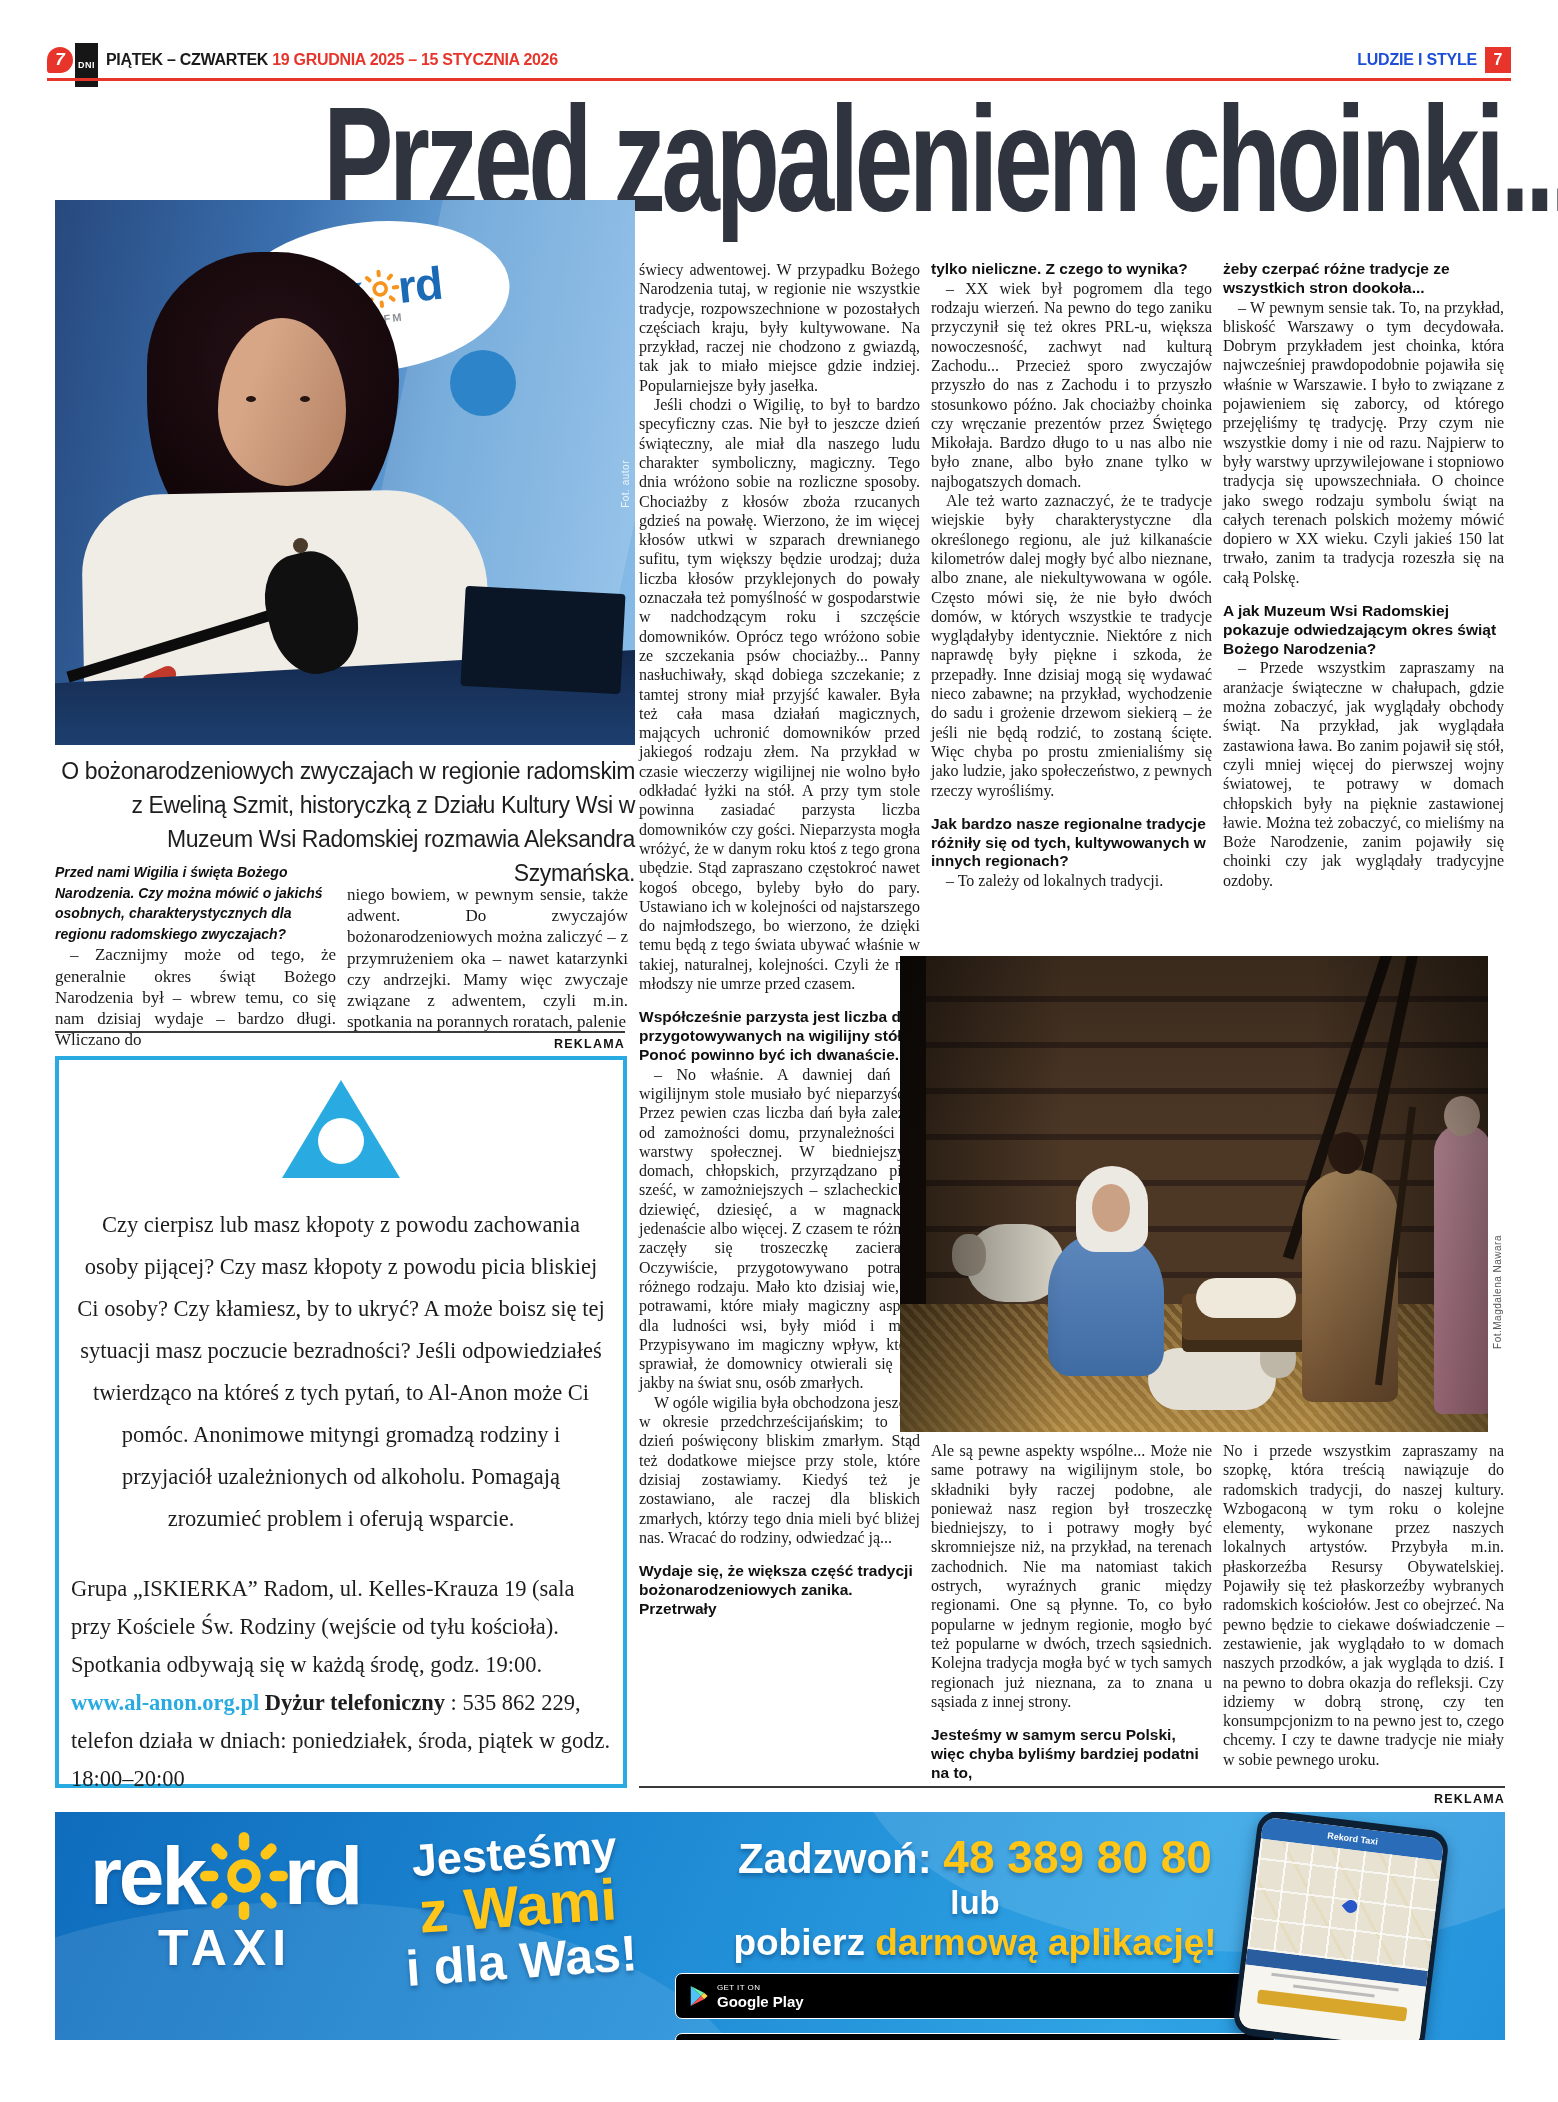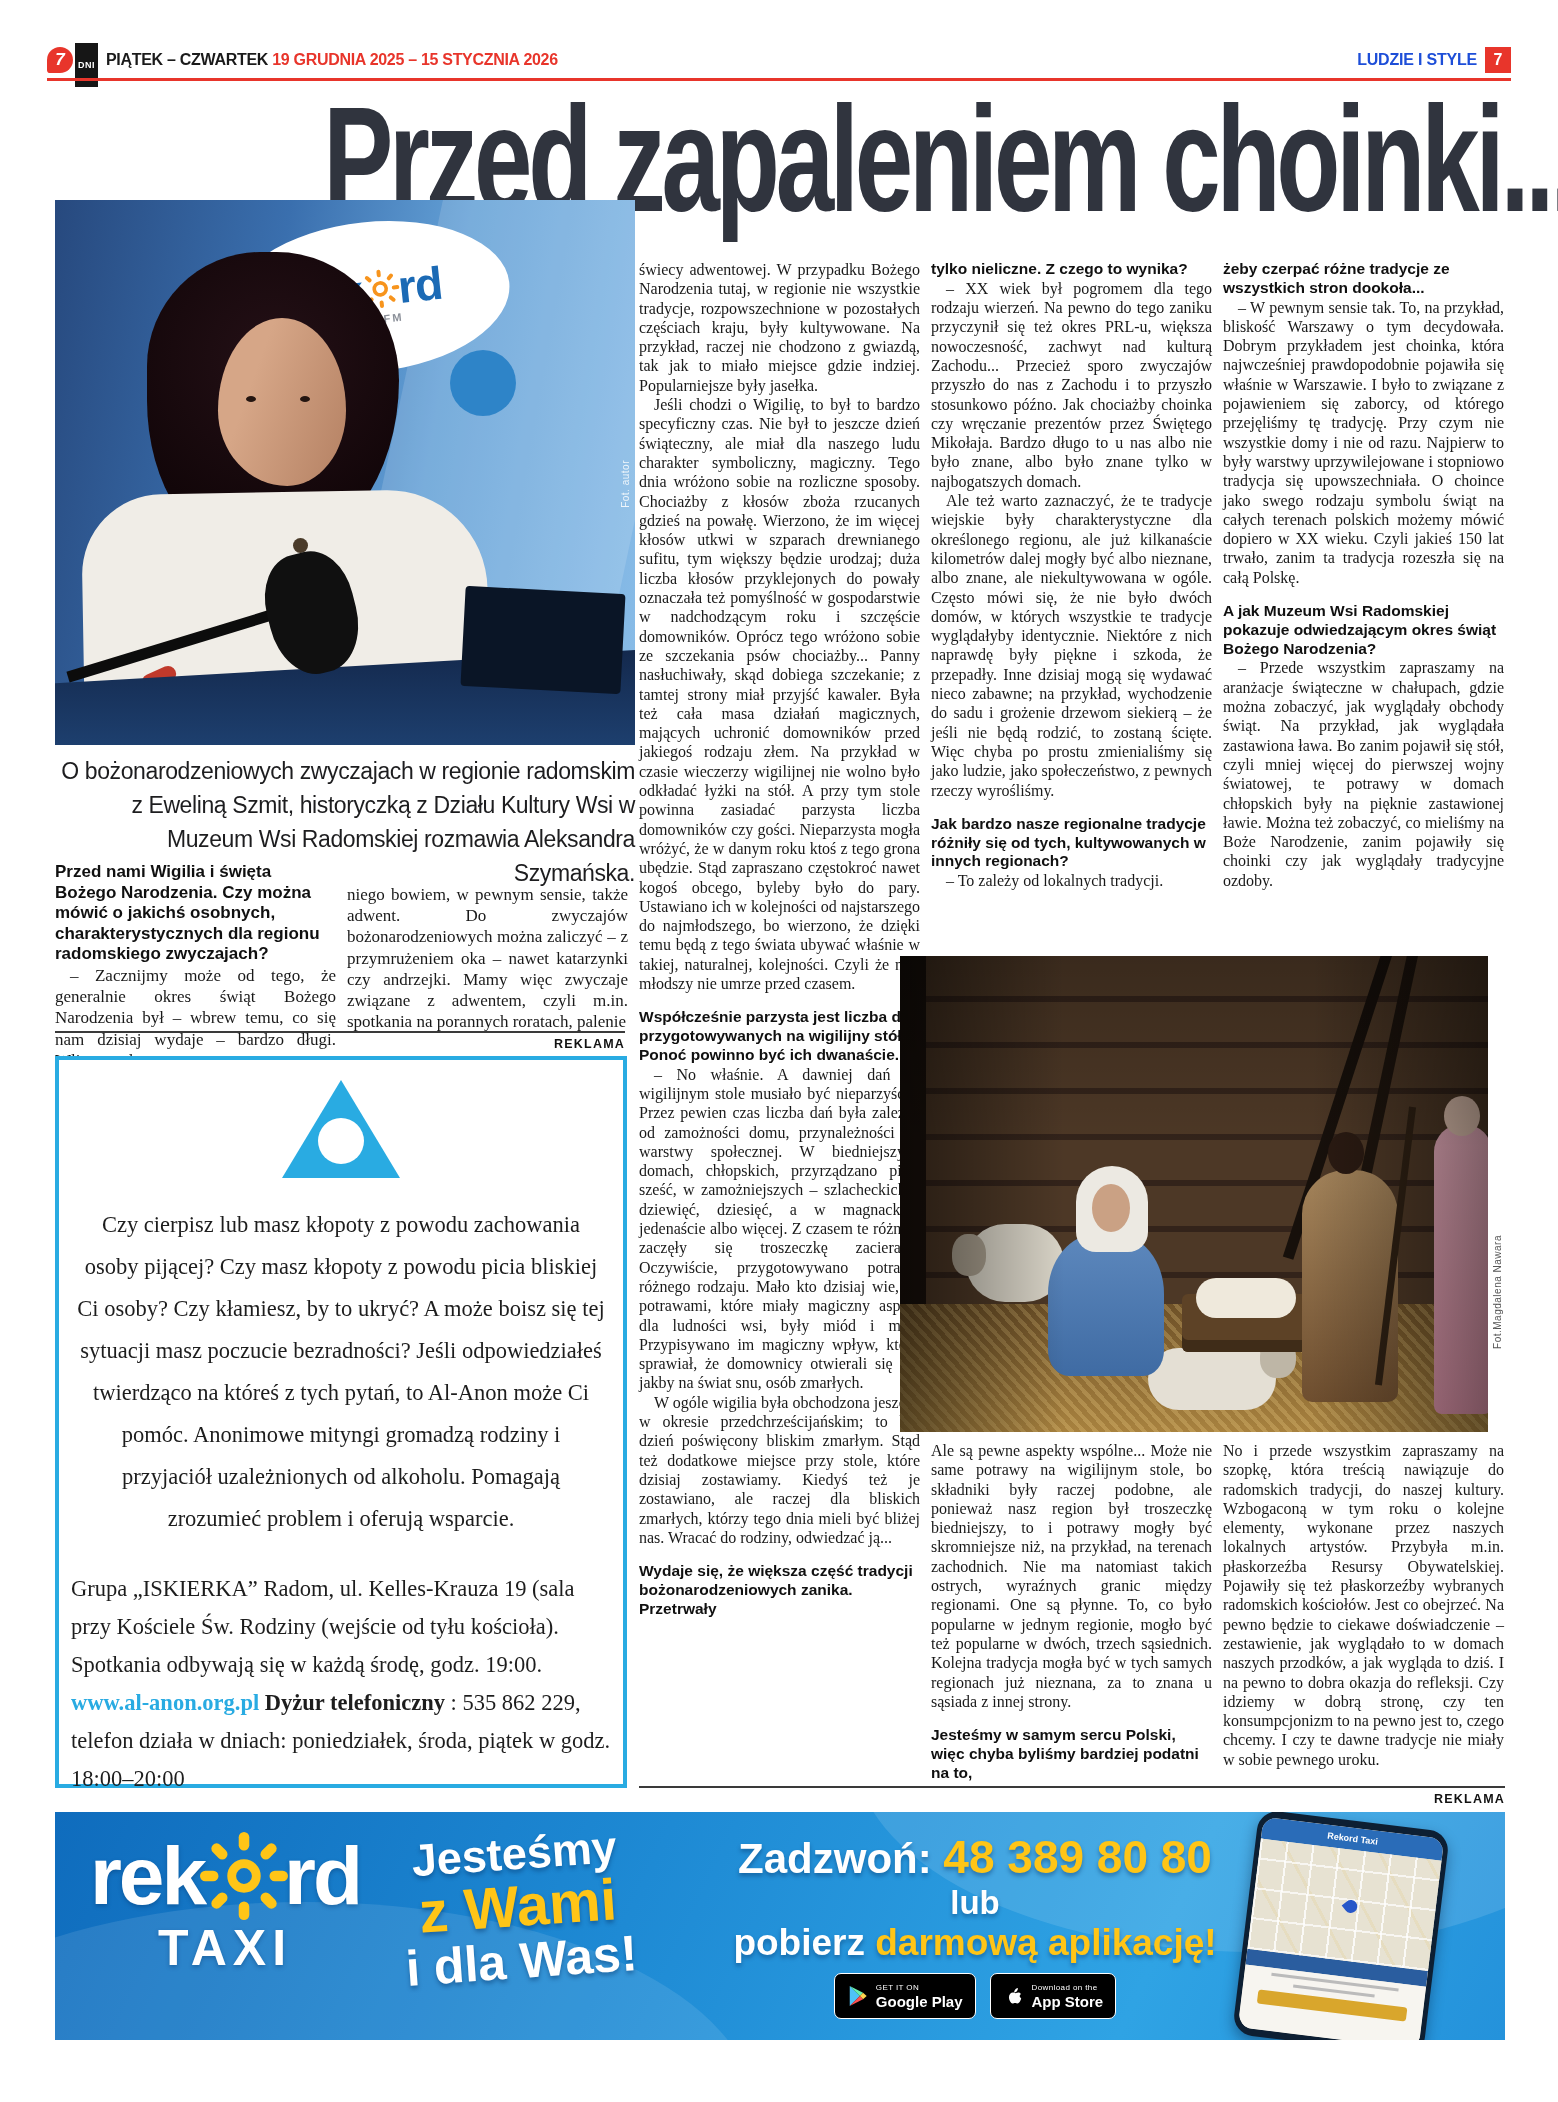--- a/index.html
+++ b/index.html
@@ -58,21 +58,21 @@
            color:#1d1d1f;letter-spacing:-.4px;}
   
   .col{position:absolute;width:281px;}
   .bodycol p{margin:0;text-align:justify;}
   .a{font-size:16px;line-height:19.3px;}
   .intro .a{font-size:17px;line-height:21.2px;}
   .ind{text-indent:15px;}
   .q{font-family:"Liberation Sans",sans-serif;font-weight:700;font-size:15.5px;line-height:18.8px;
      color:#101010;margin-top:15px !important;text-align:left !important;}
   .q.first{margin-top:0 !important;}
-  .intro .q{font-size:17px;line-height:20.6px;margin-top:0 !important;}
+  .intro .q{font-size:14px;line-height:20.6px;margin-top:0 !important;font-style:italic;}
   
   .reklama{position:absolute;border-top:2px solid #3a3a3a;text-align:right;
            font:700 12.5px/16px "Liberation Sans",sans-serif;letter-spacing:1.2px;color:#111;padding-top:3px;}
   .rek-left{left:55px;top:1031px;width:570px;}
   .rek-right{left:639px;top:1786px;width:866px;}
   
   .ad{position:absolute;left:55px;top:1056px;width:572px;height:732px;border:4px solid #29abe2;
       box-sizing:border-box;background:#fff;}
   .al-tri{width:118px;height:98px;background:#29abe2;clip-path:polygon(50% 0,100% 100%,0 100%);
           margin:20px auto 4px;position:relative;}
@@ -128,21 +128,21 @@
           text-shadow:0 2px 4px rgba(0,40,90,.35);}
   .b-slogan{position:absolute;left:318px;top:18px;width:290px;text-align:center;color:#fff;transform:rotate(-4deg);}
   .s1{font:700 45px/48px "Liberation Sans",sans-serif;text-shadow:0 3px 4px rgba(0,40,90,.4);}
   .s2{font:700 58px/56px "Liberation Sans",sans-serif;color:#ffc517;text-shadow:0 3px 4px rgba(0,40,90,.4);}
   .s3{font:700 50px/54px "Liberation Sans",sans-serif;text-shadow:0 3px 4px rgba(0,40,90,.4);}
   .b-call{position:absolute;left:620px;top:22px;width:600px;text-align:center;color:#fff;}
   .call-line{font:700 42px/46px "Liberation Sans",sans-serif;text-shadow:0 3px 4px rgba(0,40,90,.4);}
   .cl-y{color:#ffc517;font-size:46px;}
   .lub{font:700 33px/38px "Liberation Sans",sans-serif;margin-top:2px;text-shadow:0 3px 4px rgba(0,40,90,.4);}
   .dl-line{font:700 37px/42px "Liberation Sans",sans-serif;text-shadow:0 3px 4px rgba(0,40,90,.4);}
-  .badges{display:flex;justify-content:center;gap:14px;margin-top:9px;}
+  .badges{display:flex;justify-content:center;gap:14px;margin-top:9px;flex-direction:column;}
   .badge{display:flex;align-items:center;gap:7px;background:#000;border:1px solid #fff;border-radius:7px;
          padding:4px 12px;height:36px;cursor:pointer;}
   .badge svg{width:22px;height:24px;}
   .badge-txt{display:flex;flex-direction:column;align-items:flex-start;color:#fff;line-height:1;}
   .badge-txt span{font-size:8px;letter-spacing:.4px;}
   .badge-txt b{font-size:15px;margin-top:2px;}
   .b-phone{position:absolute;right:68px;top:8px;width:182px;height:212px;transform:rotate(7deg);
            background:#0d1f33;border-radius:20px;padding:7px 5px;box-shadow:0 6px 14px rgba(0,20,50,.4);}
   .p-screen{width:100%;height:100%;border-radius:14px;overflow:hidden;display:flex;flex-direction:column;background:#ece8dc;}
   .p-head{height:22px;background:#2a6cb8;color:#fff;font:700 9px/22px "Liberation Sans",sans-serif;text-align:center;}

